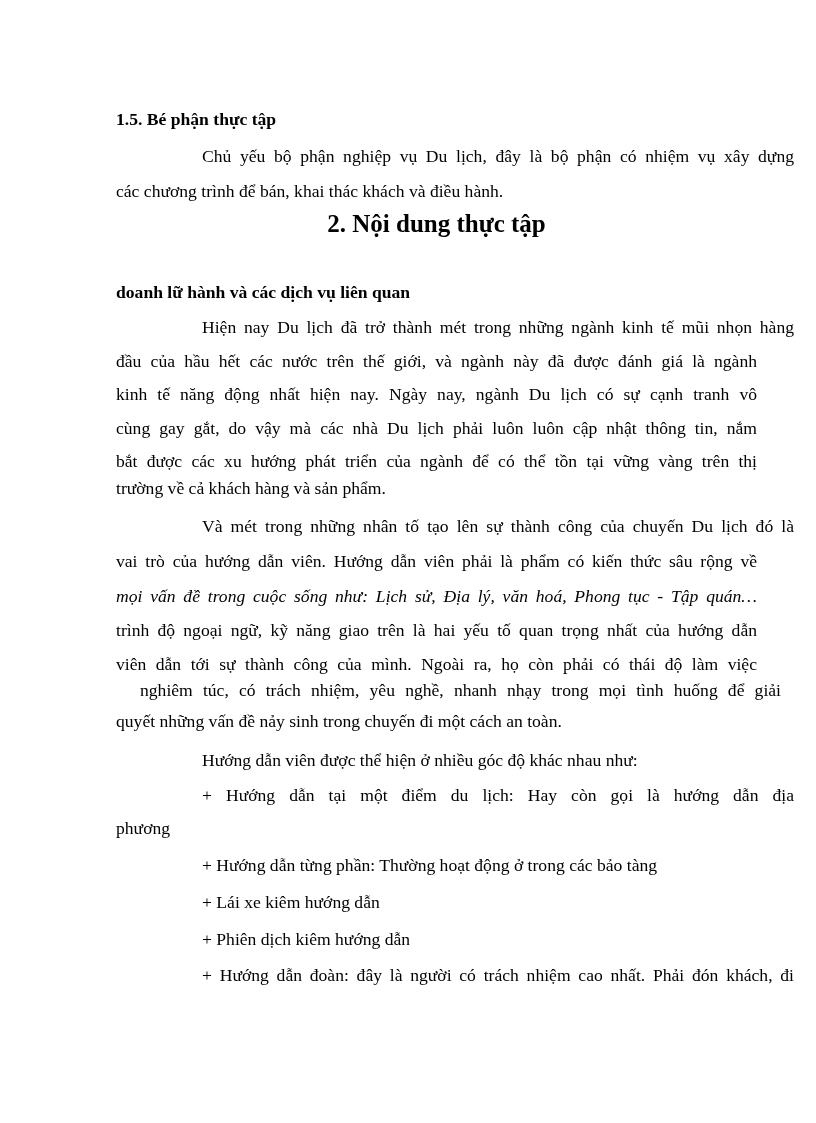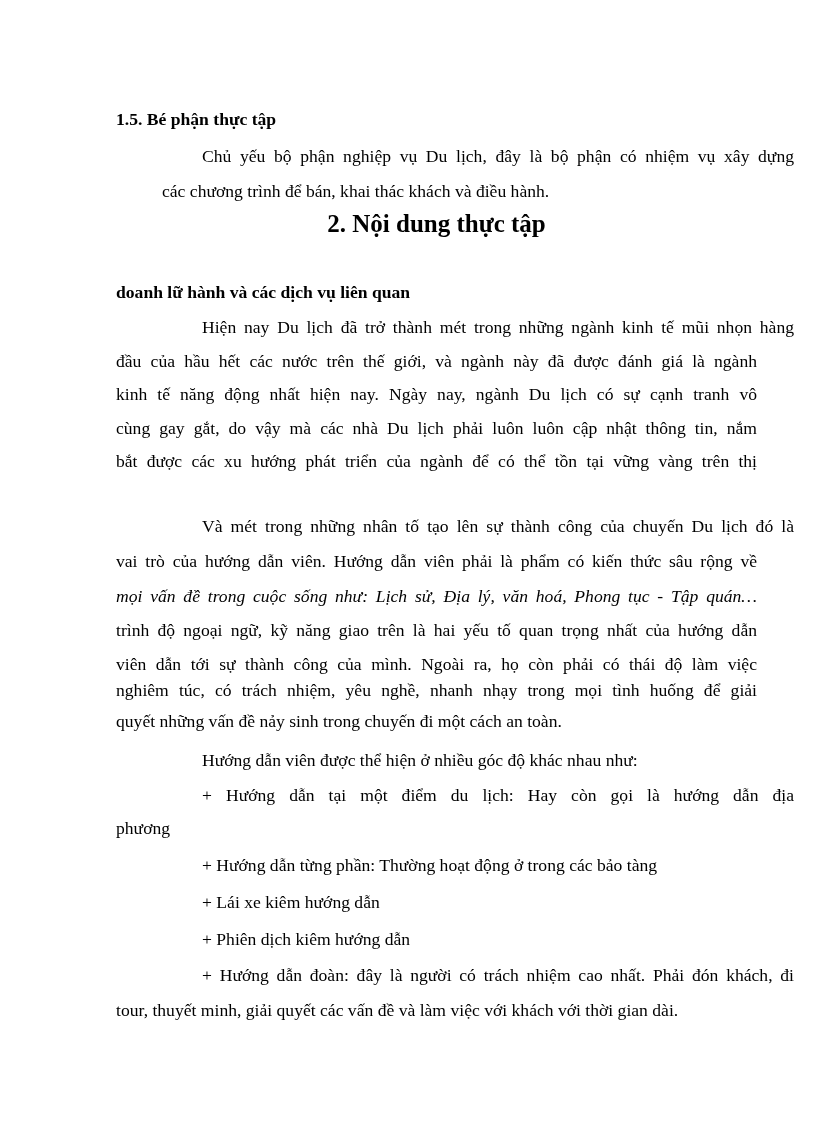--- a/index.html
+++ b/index.html
@@ -22,44 +22,44 @@
       border-top: 1px dotted #b0b0b0;
     }
   </style>
 </head>
 <body>
 
 <div class="page">
 
   <div class="line bold" style="top:96px;">1.5. Bé phận thực tập</div>
   <div class="line indent just" style="top:133px;">Chủ yếu bộ phận nghiệp vụ Du lịch, đây là bộ phận có nhiệm vụ xây dựng</div>
-  <div class="line" style="top:168px;margin-left:46px;">các chương trình để bán, khai thác khách và điều hành.</div>
+  <div class="line" style="top:168px;">các chương trình để bán, khai thác khách và điều hành.</div>
 
   <div class="line h-center" style="top:199px; line-height:26px;">2. Nội dung thực tập</div>
 
   <div class="line bold" style="top:269px;">doanh lữ hành và các dịch vụ liên quan</div>
 
   <div class="line indent just" style="top:304px;">Hiện nay Du lịch đã trở thành mét trong những ngành kinh tế mũi nhọn hàng</div>
   <div class="line just" style="top:338px;">đầu của hầu hết các nước trên thế giới, và ngành này đã được đánh giá là ngành</div>
   <div class="line just" style="top:371px;">kinh tế năng động nhất hiện nay. Ngày nay, ngành Du lịch có sự cạnh tranh vô</div>
   <div class="line just" style="top:405px;">cùng gay gắt, do vậy mà các nhà Du lịch phải luôn luôn cập nhật thông tin, nắm</div>
   <div class="line just" style="top:438px;">bắt được các xu hướng phát triển của ngành để có thể tồn tại vững vàng trên thị</div>
+  <div class="line" style="top:465px;">trường về cả khách hàng và sản phẩm.</div>
 
   <div class="line indent just" style="top:503px;">Và mét trong những nhân tố tạo lên sự thành công của chuyến Du lịch đó là</div>
   <div class="line just" style="top:538px;">vai trò của hướng dẫn viên. Hướng dẫn viên phải là phẩm có kiến thức sâu rộng về</div>
   <div class="line just" style="top:573px;font-style:italic;">mọi vấn đề trong cuộc sống như: Lịch sử, Địa lý, văn hoá, Phong tục - Tập quán…</div>
   <div class="line just" style="top:607px;">trình độ ngoại ngữ, kỹ năng giao trên là hai yếu tố quan trọng nhất của hướng dẫn</div>
   <div class="line just" style="top:641px;">viên dẫn tới sự thành công của mình. Ngoài ra, họ còn phải có thái độ làm việc</div>
-  <div class="line just" style="top:667px;">nghiêm túc, có trách nhiệm, yêu nghề, nhanh nhạy trong mọi tình huống để giải</div>
+  <div class="line just" style="top:667px;margin-left:24px;">nghiêm túc, có trách nhiệm, yêu nghề, nhanh nhạy trong mọi tình huống để giải</div>
   <div class="line" style="top:698px;">quyết những vấn đề nảy sinh trong chuyến đi một cách an toàn.</div>
 
   <div class="line indent" style="top:737px;">Hướng dẫn viên được thể hiện ở nhiều góc độ khác nhau như:</div>
 
   <div class="line indent just" style="top:772px;">+ Hướng dẫn tại một điểm du lịch: Hay còn gọi là hướng dẫn địa</div>
   <div class="line" style="top:805px;">phương</div>
   <div class="line indent" style="top:842px;">+ Hướng dẫn từng phần: Thường hoạt động ở trong các bảo tàng</div>
   <div class="line indent" style="top:879px;">+ Lái xe kiêm hướng dẫn</div>
   <div class="line indent" style="top:916px;">+ Phiên dịch kiêm hướng dẫn</div>
   <div class="line indent just" style="top:952px;">+ Hướng dẫn đoàn: đây là người có trách nhiệm cao nhất. Phải đón khách, đi</div>
-  <div class="line" style="top:987px;">tour, thuyết minh, giải quyết các vấn đề và làm việc với khách với thời gian dài.</div>
 
   <div class="footer-rule"></div>
 </div>
 
 </body></html>

